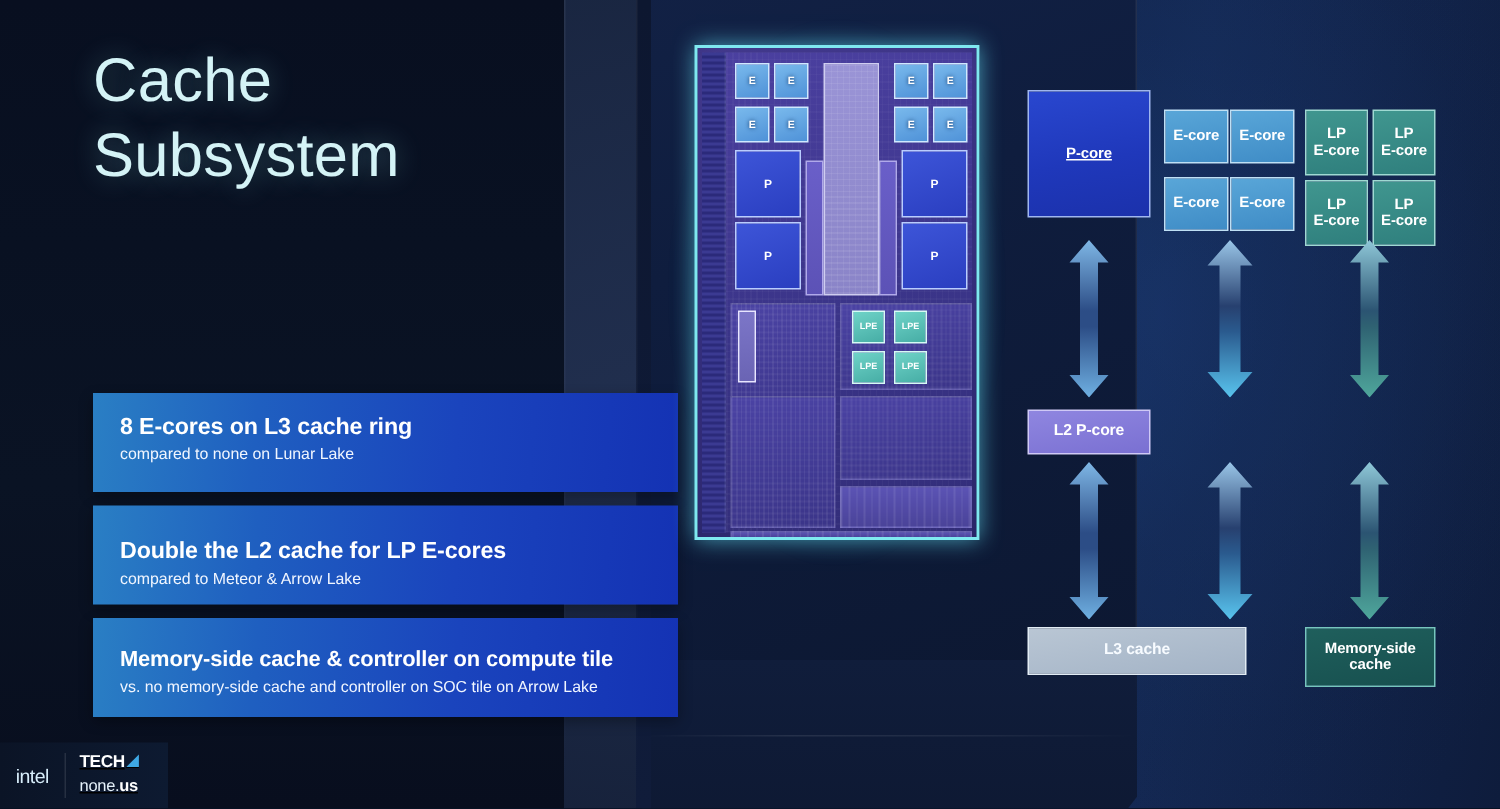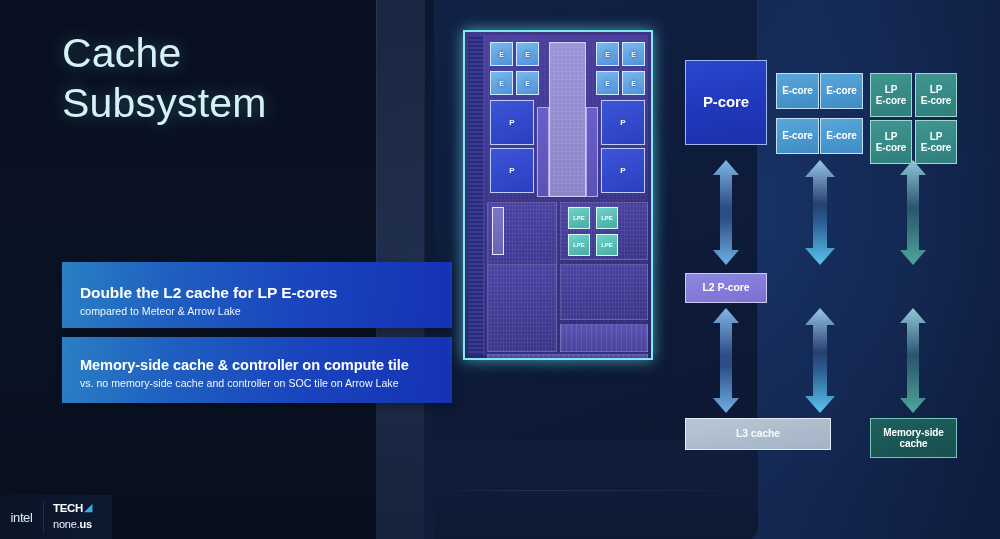--- a/index.html
+++ b/index.html
@@ -190,21 +190,21 @@
     position: absolute;
     display: flex; align-items: center; justify-content: center;
     text-align: center;
     color: #ffffff;
     font-weight: 700;
     line-height: 1.12;
     letter-spacing: -.1px;
   }
   .n-pcore {
     background: linear-gradient(170deg, #2947cf 0%, #1f38bb 55%, #1b31ab 100%);
-    border: 1px solid #9fb6ef; font-size: 15px;
+    border: 1px solid #9fb6ef; font-size: 10px; text-decoration: underline;
   }
   .n-ecore {
     background: linear-gradient(170deg, #59a6d8, #3f8cc6);
     border: 1px solid #bfe0f5; font-size: 10px;
   }
   .n-lpe {
     background: linear-gradient(170deg, #40968f, #2f7f7d);
     border: 1px solid #9fd9d2; font-size: 10px;
   }
   .n-l2p {
@@ -247,20 +247,24 @@
   <div class="bg-vline" style="left:376px"></div>
   <div class="bg-vline" style="left:424px"></div>
   <div class="bg-vline" style="left:757px;opacity:.5"></div>
 
   <div class="title">
     <span class="ln">Cache</span>
     <span class="ln">Subsystem</span>
   </div>
 
   <div class="cards">
+    <div class="card c1">
+      <div class="card-title">8 E-cores on L3 cache ring</div>
+      <div class="card-sub">compared to none on Lunar Lake</div>
+    </div>
     <div class="card c2">
       <div class="card-title">Double the L2 cache for LP E-cores</div>
       <div class="card-sub">compared to Meteor &amp; Arrow Lake</div>
     </div>
     <div class="card c3">
       <div class="card-title">Memory-side cache &amp; controller on compute tile</div>
       <div class="card-sub">vs. no memory-side cache and controller on SOC tile on Arrow Lake</div>
     </div>
   </div>
 
@@ -417,21 +421,21 @@
     <div class="node n-msc" style="left:190px;top:358px;width:87px;height:40px;flex-direction:column;">
       <span>Memory-side</span>
       <span>cache</span>
     </div>
   </div>
 
   <div style="position:absolute;left:0;bottom:0;width:112px;height:44px;display:flex;align-items:center;background:linear-gradient(90deg,#0b1426,#0d1a31);">
     <div style="width:44px;height:30px;display:flex;align-items:center;justify-content:center;border-right:1px solid #ffffff1c;">
       <span style="color:#d8eefb;font-size:13px;font-weight:400;letter-spacing:-.4px;">intel</span>
     </div>
-    <div style="margin-left:9px;line-height:1.02;">
+    <div style="margin-left:9px;line-height:1.02;text-decoration:underline;">
       <div style="display:flex;align-items:flex-start;">
         <span style="color:#ffffff;font-size:11.5px;font-weight:700;letter-spacing:-.3px;">TECH</span>
         <span style="color:#3ea8e5;font-size:11px;margin-left:1px;line-height:.8;">◢</span>
       </div>
       <div>
         <span style="color:#e6f2fb;font-size:11px;font-weight:400;letter-spacing:-.2px;">none.</span><span style="color:#ffffff;font-size:11px;font-weight:700;letter-spacing:-.2px;">us</span>
       </div>
     </div>
   </div>
 

